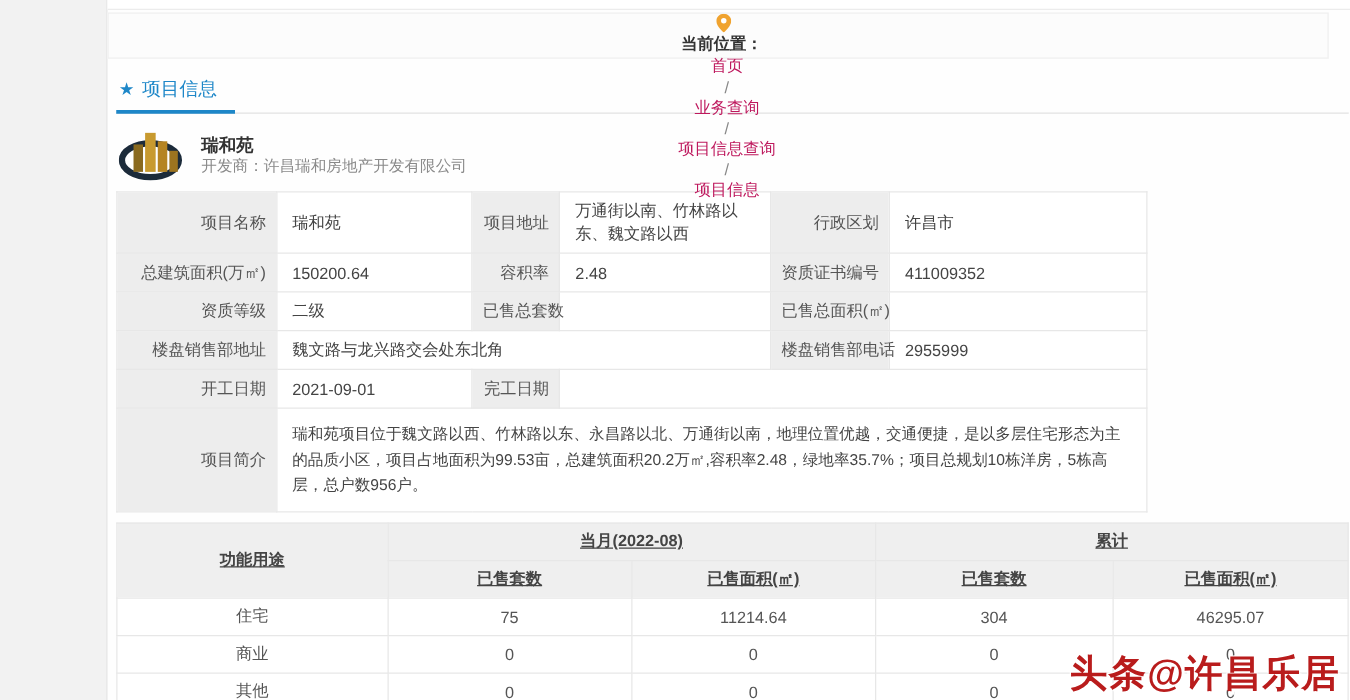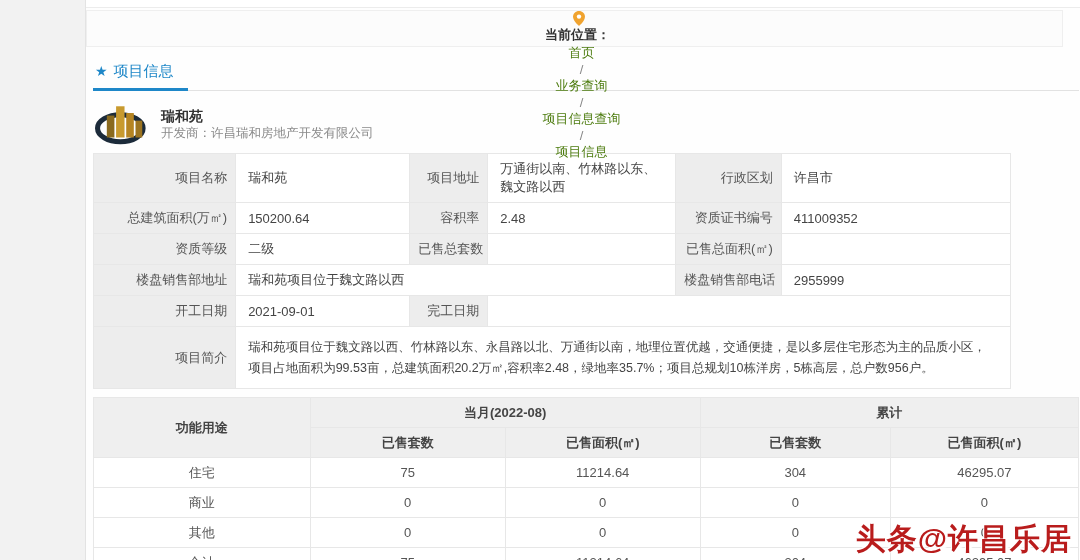--- a/index.html
+++ b/index.html
@@ -18,55 +18,55 @@
 
   
   .crumbbar {
     margin-top:2px; width:977px; height:37px;
     background:#fcfcfc; border:1px solid #efefef;
     display:flex; align-items:center; padding-left:14px;
     font-size:13px; color:#555;flex-direction:column;
   }
   .crumbbar .pin { margin-right:6px; display:inline-flex; }
   .crumb-label { font-weight:bold; color:#333; margin-right:8px; }
-  .crumb-item { color:#4d7c0f; cursor:pointer;text-align:right; }
+  .crumb-item { color:#be185d; cursor:pointer;text-align:right; }
   .crumb-sep { color:#888; margin:0 6px; }
 
   
   .sec-title-wrap { margin:15px 0 0 7px; border-bottom:1px solid #e2e2e2; width:986px; }
   .sec-title {
     display:inline-block; color:#1e87c8; font-size:15px; font-weight:normal;
     padding:0 14px 7px 2px; border-bottom:3px solid #1e87c8; margin-bottom:-1px;
   }
   .sec-title .star { margin-right:6px; font-size:14px; }
 
   
   .company { display:flex; align-items:center; margin:10px 0 0 9px; height:46px; }
   .company .logo { width:54px; height:44px; margin-right:12px; }
   .company .cname { font-size:14px; font-weight:bold; color:#333; line-height:18px; }
   .company .cdev { font-size:12.5px; color:#8a8a8a; line-height:17px; }
 
   
   table.info {
-    margin:6px 0 0 7px; width:918px; border-collapse:collapse; table-layout:fixed;
+    margin:6px 0 0 7px; width:825px; border-collapse:collapse; table-layout:fixed;
     font-size:13px;
     border-radius:11px;
   }
   table.info td { border:1px solid #e7e7e7; padding:6px 8px; height:29px; }
   table.info td.lbl { background:#ededed; text-align:right; color:#555; white-space:nowrap; }
   table.info td.val { background:#fff; text-align:left; color:#444; padding-left:12px; }
   table.info td.brief { line-height:1.65; font-size:12.5px; padding:10px 12px; }
 
   
   table.sales {
     margin:8px 0 0 7px; width:986px; border-collapse:collapse; table-layout:fixed;
     font-size:13px;
   }
   table.sales th, table.sales td { border:1px solid #e7e7e7; text-align:center; height:30px; padding:4px; }
-  table.sales th { background:#efefef; color:#444; font-weight:bold; }
+  table.sales th { background:#efefef; color:#444; font-weight:bold;text-decoration:underline; }
   table.sales td { background:#fff; color:#555; }
 
   
   .watermark {
     position:absolute; right:8px; bottom:0px; z-index:50;
     font-size:30px; font-weight:bold; color:#b91c1c; letter-spacing:1px;
     text-shadow:2px 2px 0 #ffffff, -1px -1px 0 #ffffff, 3px 3px 1px rgba(255,255,255,.8);
   }
 </style>
 </head>
@@ -143,21 +143,21 @@
     <tr>
       <td class="lbl">资质等级</td>
       <td class="val">二级</td>
       <td class="lbl">已售总套数</td>
       <td class="val"></td>
       <td class="lbl">已售总面积(㎡)</td>
       <td class="val"></td>
     </tr>
     <tr>
       <td class="lbl">楼盘销售部地址</td>
-      <td class="val" colspan="3">瑞和苑项目位于魏文路以西</td>
+      <td class="val" colspan="3">魏文路与龙兴路交会处东北角</td>
       <td class="lbl">楼盘销售部电话</td>
       <td class="val">2955999</td>
     </tr>
     <tr>
       <td class="lbl">开工日期</td>
       <td class="val">2021-09-01</td>
       <td class="lbl">完工日期</td>
       <td class="val" colspan="3"></td>
     </tr>
     <tr>

